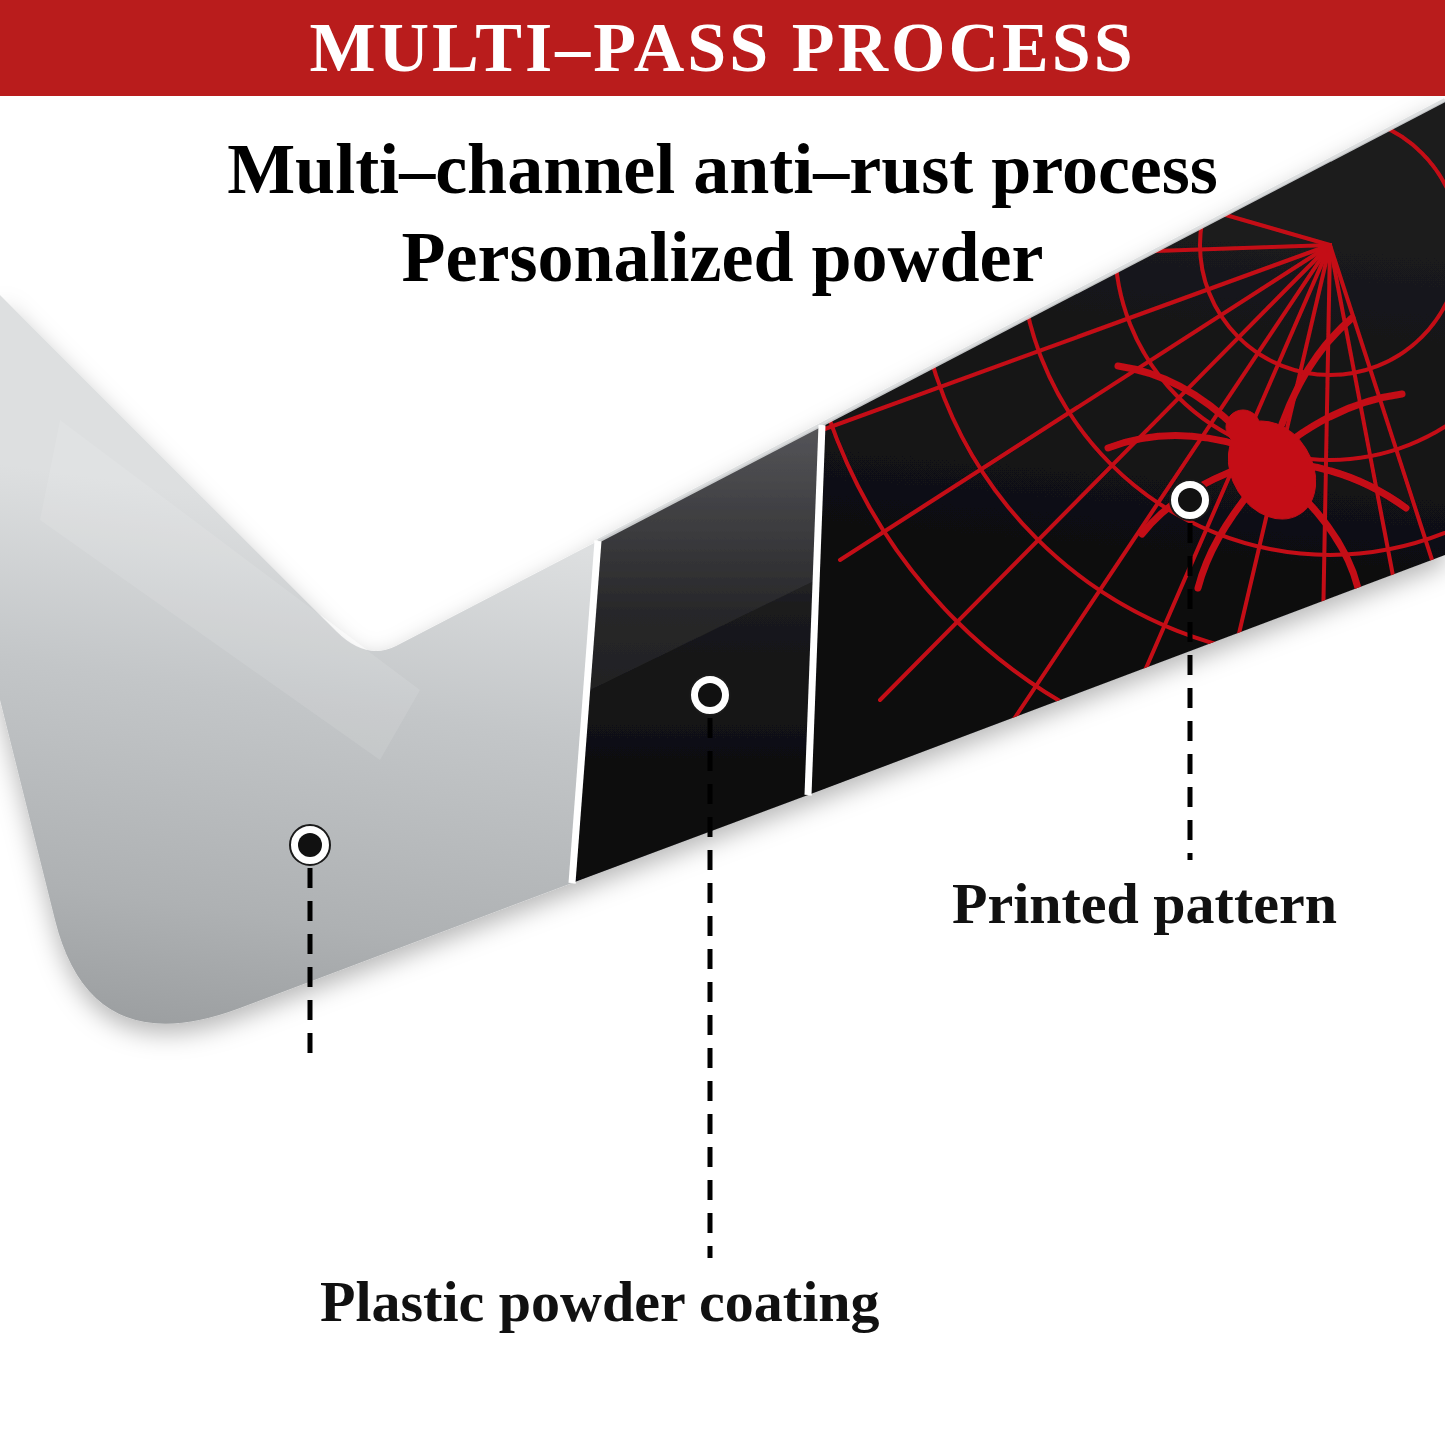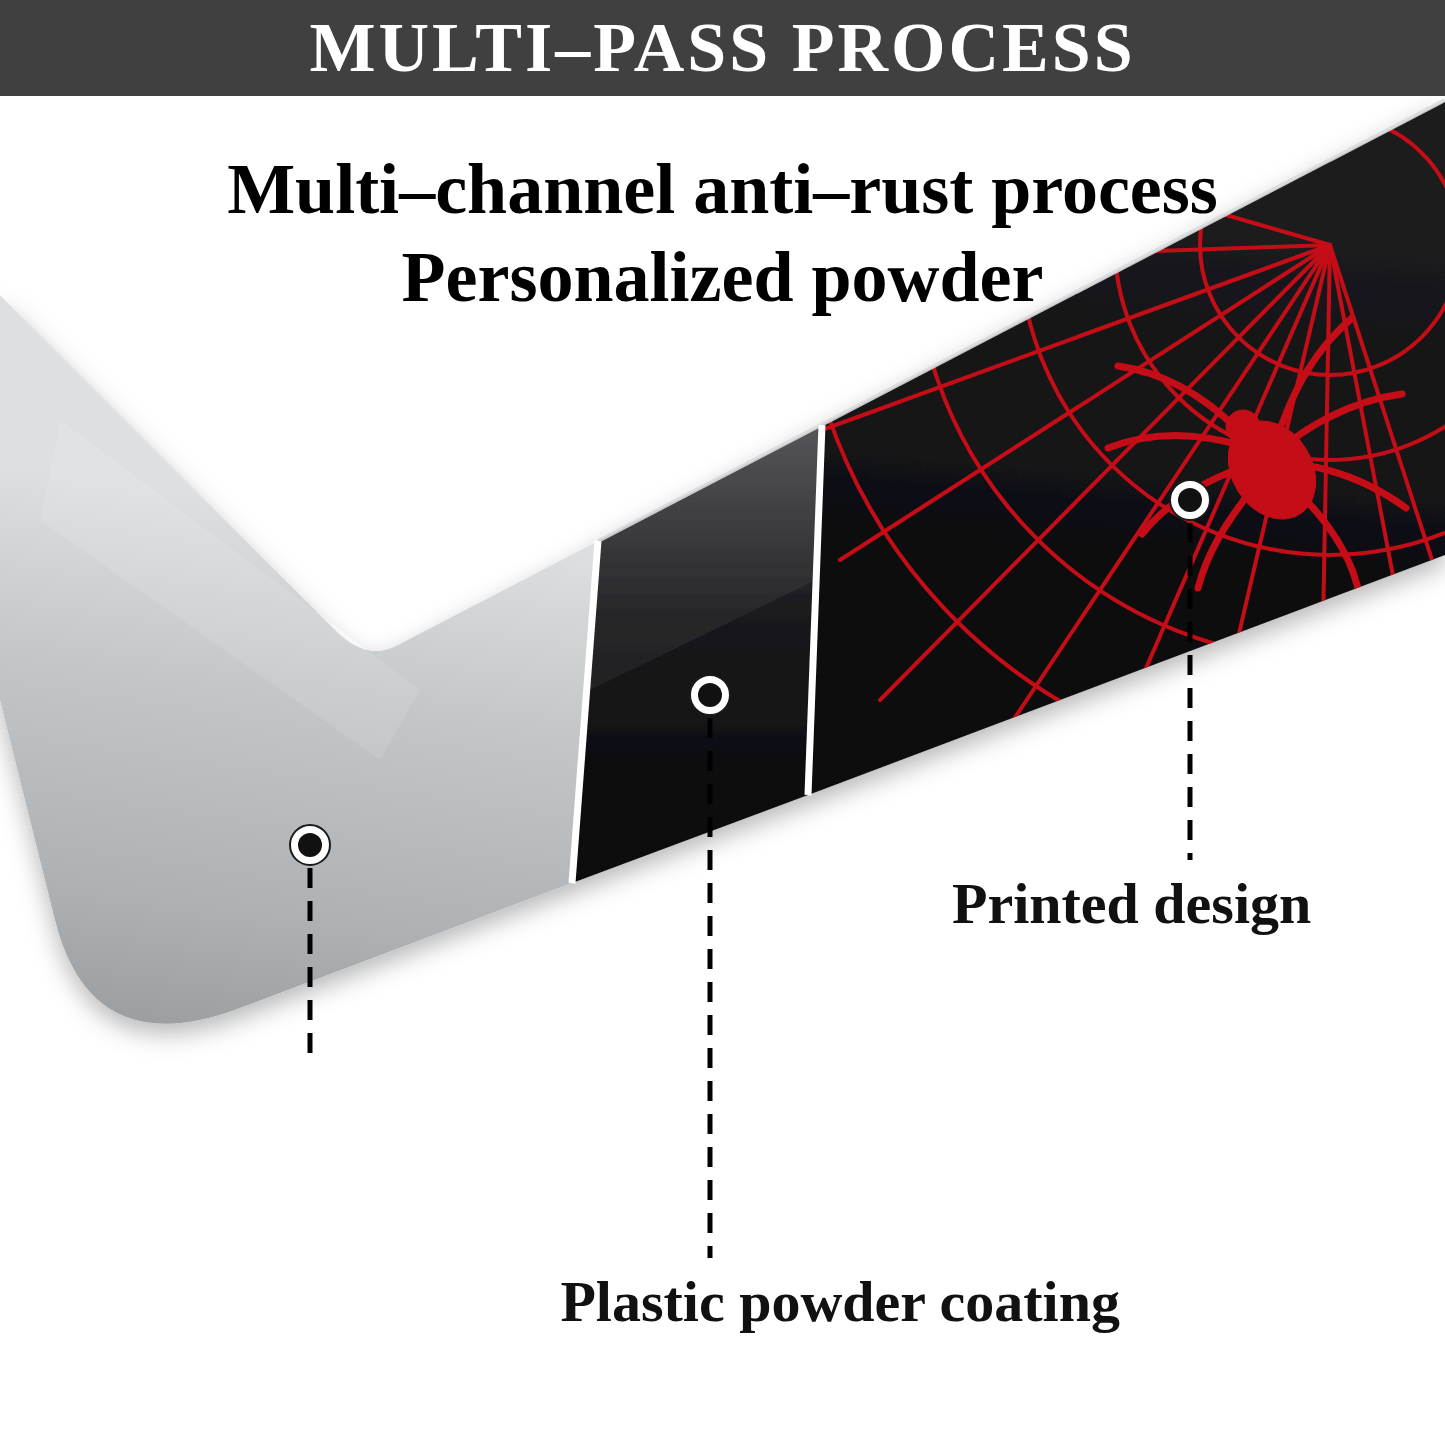--- a/index.html
+++ b/index.html
@@ -6,40 +6,40 @@
   body{
     width:1445px;height:1445px;
     background:#ffffff;
     position:relative;
     overflow:hidden;
     font-family:"Liberation Serif","DejaVu Serif",serif;
   }
   .stage{position:absolute;inset:0;width:1445px;height:1445px;}
   .banner{
     position:absolute;top:0;left:0;width:1445px;height:96px;
-    background:#404040;color:#ffffff;
+    background:#b91c1c;color:#ffffff;
     display:flex;align-items:center;justify-content:center;
     z-index:5;
   }
   .banner-text{
     font-size:70px;font-weight:bold;letter-spacing:3px;white-space:nowrap;
   }
   .heading{
     position:absolute;top:126px;left:0;width:1445px;
-    text-align:center;color:#000000;z-index:4;margin-top:20px;
+    text-align:center;color:#000000;z-index:4;
   }
   .heading div{
     font-size:72px;font-weight:bold;line-height:1.22;white-space:nowrap;
   }
   svg.frame-art{position:absolute;top:0;left:0;z-index:1;}
   .label{
     position:absolute;font-weight:bold;color:#111111;z-index:6;
   }
   .label-aluminum{left:75px;top:1076px;width:480px;font-size:58px;line-height:1.32;}
-  .label-coating{left:320px;top:1268px;width:800px;font-size:58px;text-align:right;}
+  .label-coating{left:320px;top:1268px;width:800px;font-size:58px;text-align:left;}
   .label-pattern{left:952px;top:870px;width:490px;font-size:58px;}
 </style>
 </head>
 <body>
 
 <div class="stage">
 
   <div class="banner">
     <span class="banner-text">MULTI–PASS PROCESS</span>
   </div>
@@ -142,15 +142,15 @@
         <circle cx="710" cy="695" r="12" fill="#111111"></circle>
       </g>
       <g>
         <circle cx="1190" cy="500" r="20" fill="#ffffff" stroke="#1a1a1a" stroke-width="2"></circle>
         <circle cx="1190" cy="500" r="12" fill="#111111"></circle>
       </g>
     </g>
   </svg>
 
   <div class="label label-coating">Plastic powder coating</div>
-  <div class="label label-pattern">Printed design</div>
+  <div class="label label-pattern">Printed pattern</div>
 
 </div>
 
 </body></html>

